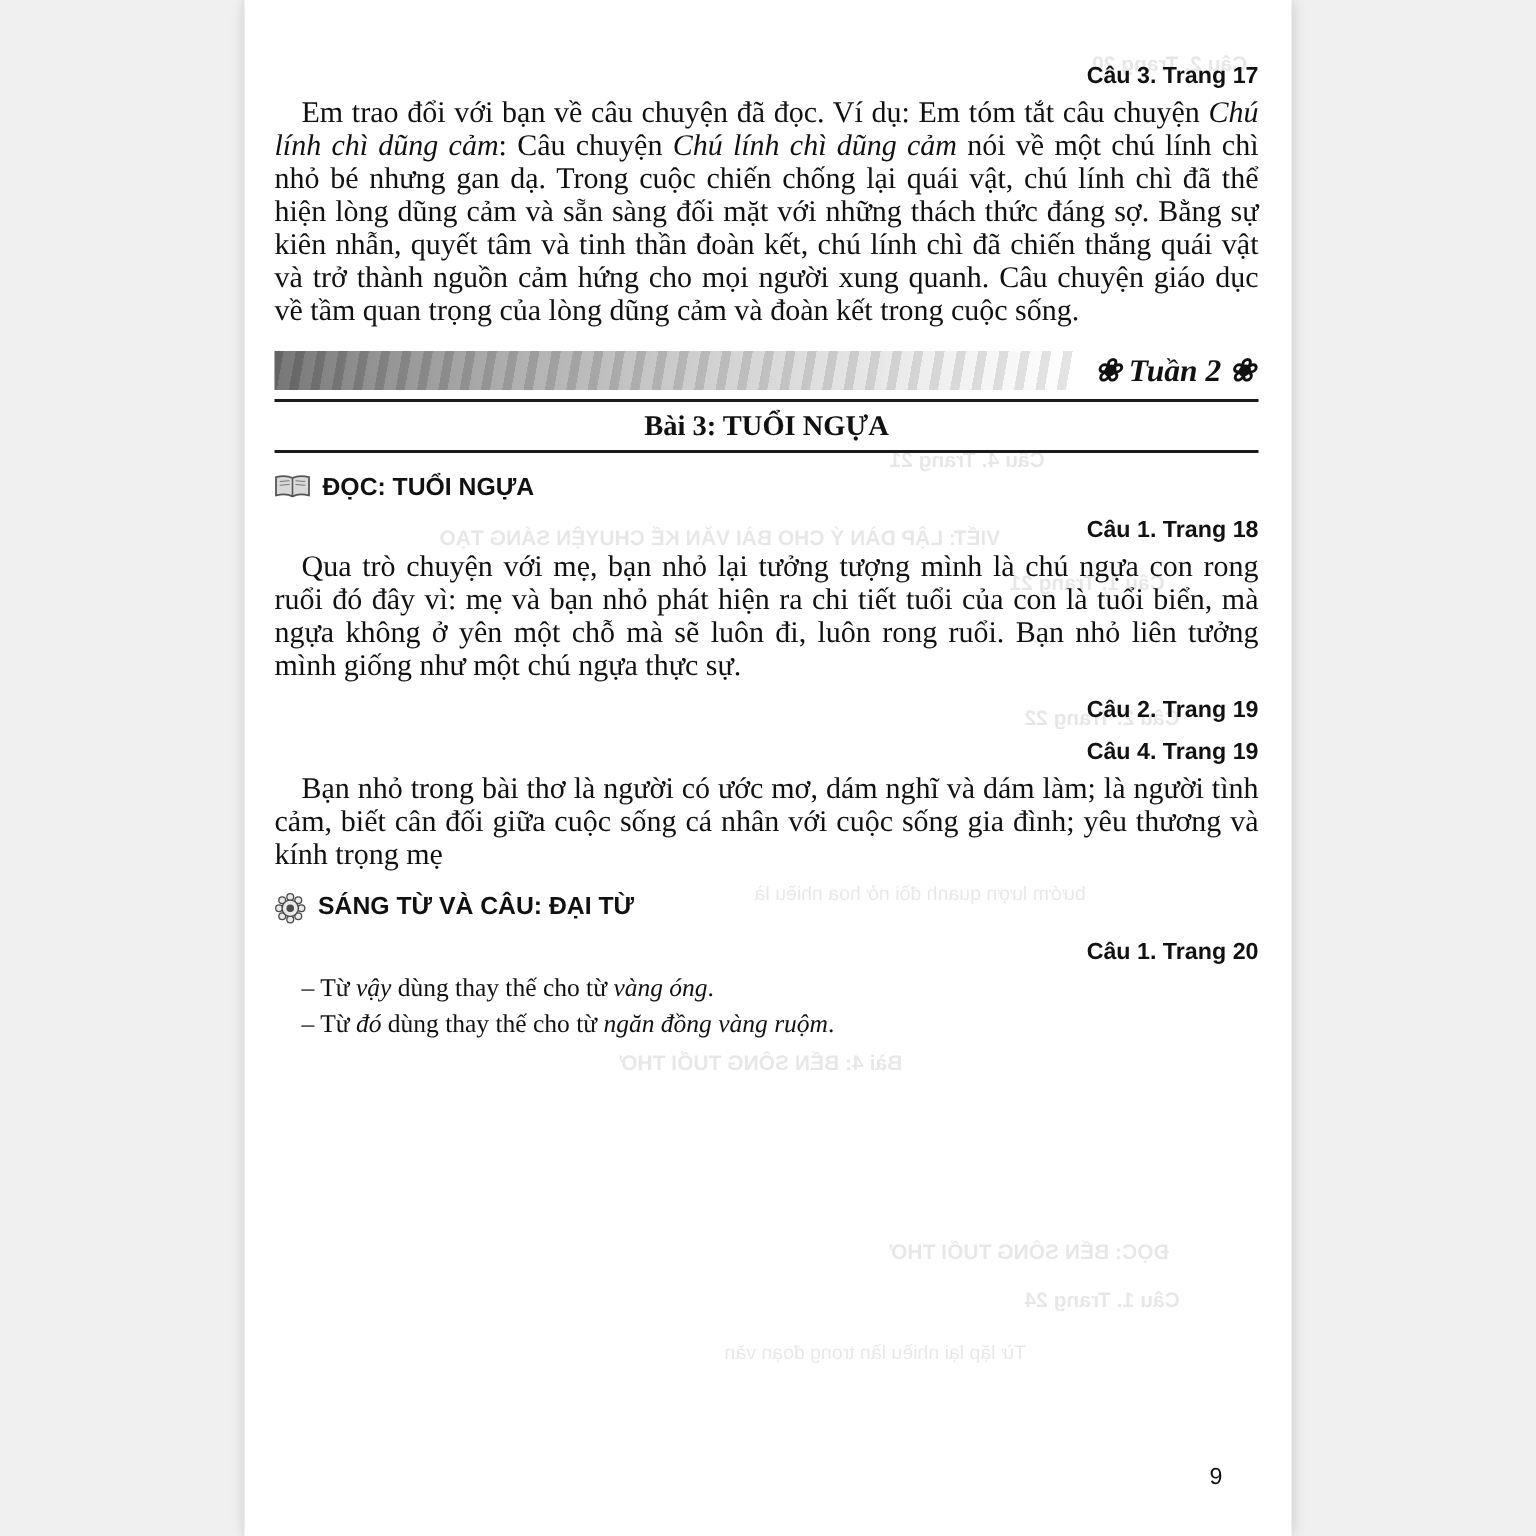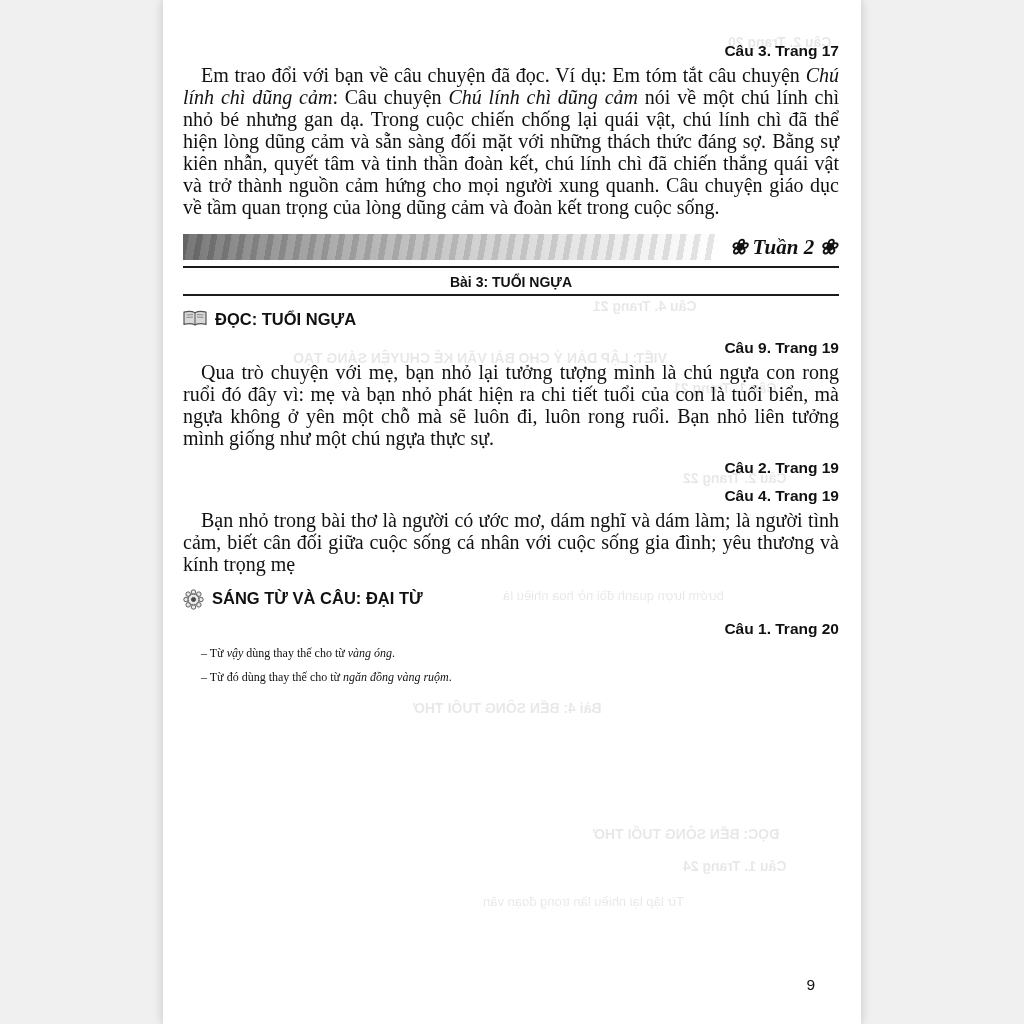--- a/index.html
+++ b/index.html
@@ -73,36 +73,36 @@
     white-space: nowrap;
     padding-right: 2px;
   }
   .rule {
     border: none;
     border-top: 2px solid #1b1b1b;
     margin: 4px 0;
   }
   .lesson-title {
     text-align: center;
-    font-family: Liberation Sans, sans-serif;
+    font-family: Liberation Serif, serif;
     font-weight: bold;
-    font-size: 14px;
+    font-size: 19px;
     margin: 6px 0 4px 0;
   }
   .section-head {
     display: flex;
     gap: 8px;
     font-family: "Liberation Sans", sans-serif;
     font-weight: bold;
     font-size: 16.5px;
     margin: 14px 0 6px 0;
   }
   .section-head .icon { display: inline-flex; }
   .dash-item {
-    font-size: 12px;
+    font-size: 17px;
     line-height: 22px;
     text-indent: 18px;
     margin: 2px 0;
   }
   .page-number {
     position: absolute;
     right: 46px;
     bottom: 30px;
     font-size: 15.5px;
     font-family: "Liberation Sans", sans-serif;
@@ -144,21 +144,21 @@
         <line x1="12" y1="2.2" x2="12" y2="14.4" stroke="#555" stroke-width="1"></line>
         <line x1="3.5" y1="4.5" x2="10" y2="4" stroke="#777" stroke-width="0.8"></line>
         <line x1="14" y1="4" x2="20.5" y2="4.5" stroke="#777" stroke-width="0.8"></line>
         <line x1="3.5" y1="7" x2="10" y2="6.5" stroke="#777" stroke-width="0.8"></line>
         <line x1="14" y1="6.5" x2="20.5" y2="7" stroke="#777" stroke-width="0.8"></line>
       </svg>
     </span>
     <span>ĐỌC: TUỔI NGỰA</span>
   </div>
 
-  <div class="q-head">Câu 9. Trang 19</div>
+  <div class="q-head">Câu 1. Trang 18</div>
   <p class="para">Qua trò chuyện với mẹ, bạn nhỏ lại tưởng tượng mình là chú ngựa con rong ruổi đó đây vì: mẹ và bạn nhỏ phát hiện ra chi tiết tuổi của con là tuổi biển, mà ngựa không ở yên một chỗ mà sẽ luôn đi, luôn rong ruổi. Bạn nhỏ liên tưởng mình giống như một chú ngựa thực sự.</p>
 
   <div class="q-head">Câu 2. Trang 19</div>
 
 
   <div class="q-head">Câu 4. Trang 19</div>
   <p class="para">Bạn nhỏ trong bài thơ là người có ước mơ, dám nghĩ và dám làm; là người tình cảm, biết cân đối giữa cuộc sống cá nhân với cuộc sống gia đình; yêu thương và kính trọng mẹ</p>
 
   <div class="section-head">
     <span class="icon">
@@ -175,16 +175,16 @@
           <circle cx="12" cy="12" r="6.2"></circle>
           <circle cx="12" cy="12" r="2.4" fill="#4a4a4a"></circle>
         </g>
       </svg>
     </span>
     <span>SÁNG TỪ VÀ CÂU: ĐẠI TỪ</span>
   </div>
 
   <div class="q-head">Câu 1. Trang 20</div>
   <div class="dash-item"><span>– Từ </span><span style="font-style: italic;">vậy</span><span> dùng thay thế cho từ </span><span style="font-style: italic;">vàng óng</span><span>.</span></div>
-  <div class="dash-item"><span>– Từ </span><span style=" text-align: right;">đó</span><span> dùng thay thế cho từ </span><span style="font-style: italic;">ngăn đồng vàng ruộm</span><span>.</span></div>
+  <div class="dash-item"><span>– Từ </span><span style="font-style: italic; text-align: right;">đó</span><span> dùng thay thế cho từ </span><span style="font-style: italic;">ngăn đồng vàng ruộm</span><span>.</span></div>
 
   <div class="page-number">9</div>
 </div>
 
 </body></html>

